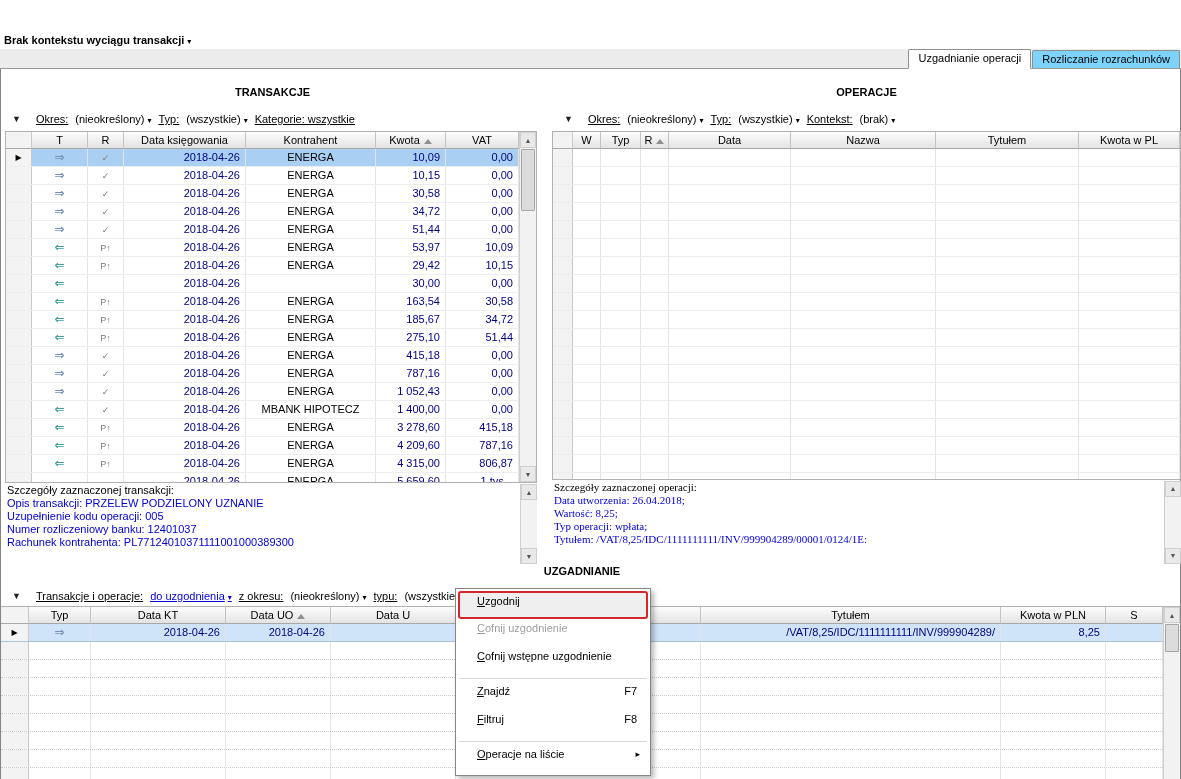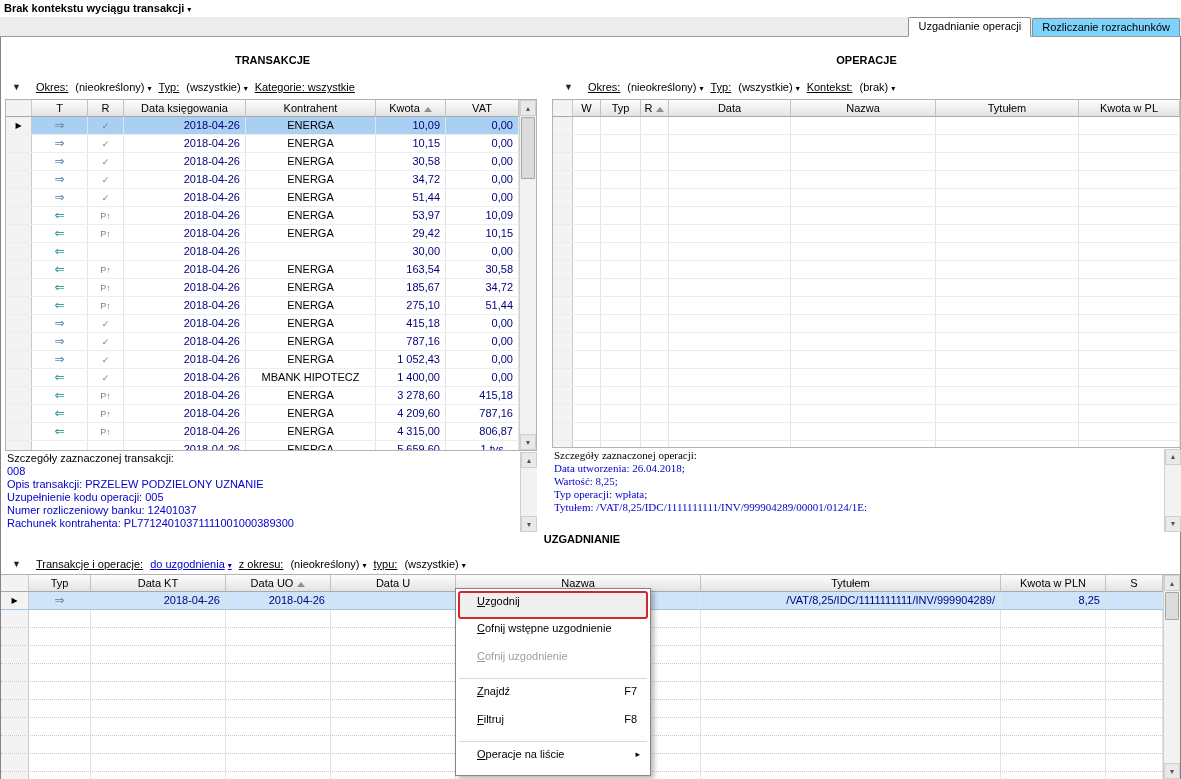--- a/index.html
+++ b/index.html
@@ -1,18 +1,18 @@
 <!DOCTYPE html>
 <html><head>
 <meta charset="utf-8">
 <style>
   *{margin:0;padding:0;box-sizing:border-box;}
   html,body{width:1181px;height:779px;overflow:hidden;background:#fff;color:#000;
     font-family:"Liberation Sans","DejaVu Sans",sans-serif;font-size:11px;position:relative;}
-  .abs{position:absolute;}
+  .abs{position:absolute;margin-top:32px;}
   .ctr{text-align:center;}
   .rt{text-align:right;padding-right:5px;}
   .navy{color:#00007c;}
 
   
   .context-bar{left:0;top:0;width:100%;height:17px;padding:2px 0 0 4px;font-weight:bold;background:#fff;}
   .context-bar .dd-icon{font-size:8px;margin-left:3px;}
 
   
   .tabstrip{left:0;top:17px;width:100%;height:20px;background:#ececec;border-bottom:1px solid #9a9a9a;
@@ -316,21 +316,20 @@
     <div class="sb-btn up">▲</div>
     <div class="sb-thumb thumb-trans"></div>
     <div class="sb-btn down">▼</div>
   </div>
 </div>
 
 <div class="abs details trans-details">
   <div class="inner">
     <div class="details-label">Szczegóły zaznaczonej transakcji:</div>
     <div>
-        <div class="dline">008</div>
         <div class="dline">Opis transakcji: PRZELEW PODZIELONY UZNANIE</div>
         <div class="dline">Uzupełnienie kodu operacji: 005</div>
         <div class="dline">Numer rozliczeniowy banku: 12401037</div>
         <div class="dline">Rachunek kontrahenta: PL77124010371111001000389300</div>
       </div>
   </div>
   <div class="sbar">
     <div class="sb-btn up">▲</div>
     <div class="sb-btn down">▼</div>
   </div>
@@ -716,20 +715,20 @@
     </div>
   <div class="sbar">
     <div class="sb-btn up">▲</div>
     <div class="sb-thumb thumb-uzg"></div>
     <div class="sb-btn down">▼</div>
   </div>
 </div>
 
 <div class="cmenu">
     <div class="mitem hl"><span class="lbl">Uzgodnij</span></div>
+    <div class="mitem disabled"><span class="lbl">Cofnij uzgodnienie</span></div>
     <div class="mitem"><span class="lbl">Cofnij wstępne uzgodnienie</span></div>
-    <div class="mitem disabled"><span class="lbl">Cofnij uzgodnienie</span></div>
     <div class="msep"></div>
     <div class="mitem"><span class="lbl">Znajdź</span><span class="shortcut">F7</span></div>
     <div class="mitem"><span class="lbl">Filtruj</span><span class="shortcut">F8</span></div>
     <div class="msep"></div>
     <div class="mitem"><span class="lbl">Operacje na liście</span><span class="subarrow">▸</span></div>
   </div>
 
 </body></html>

